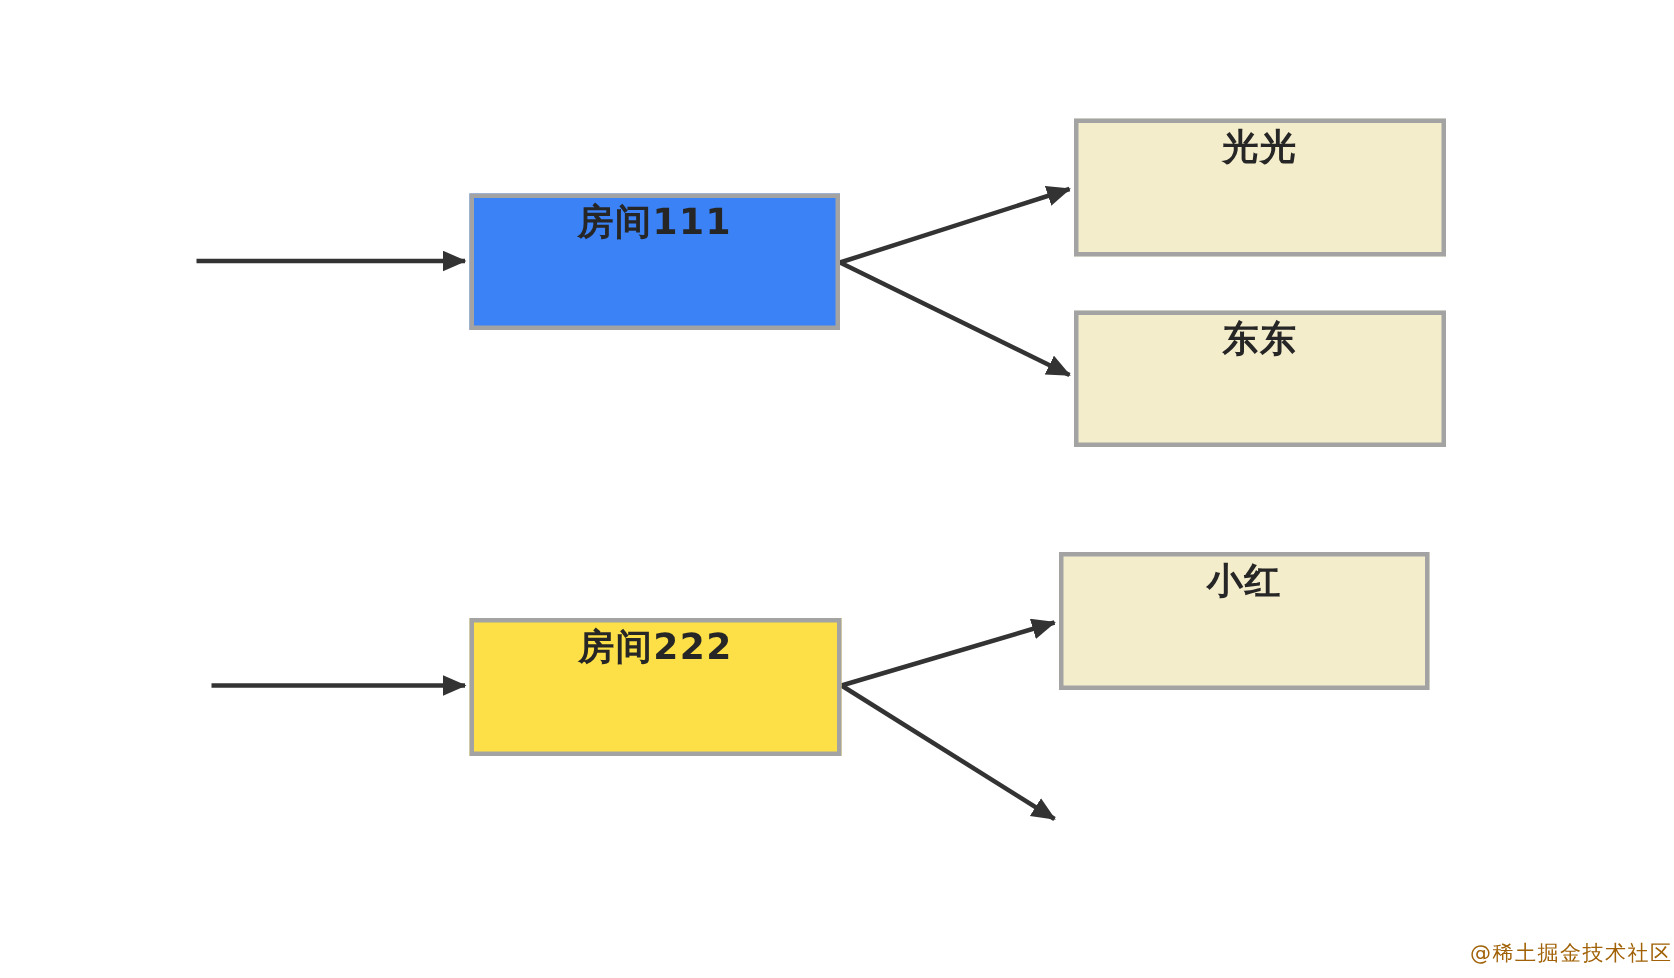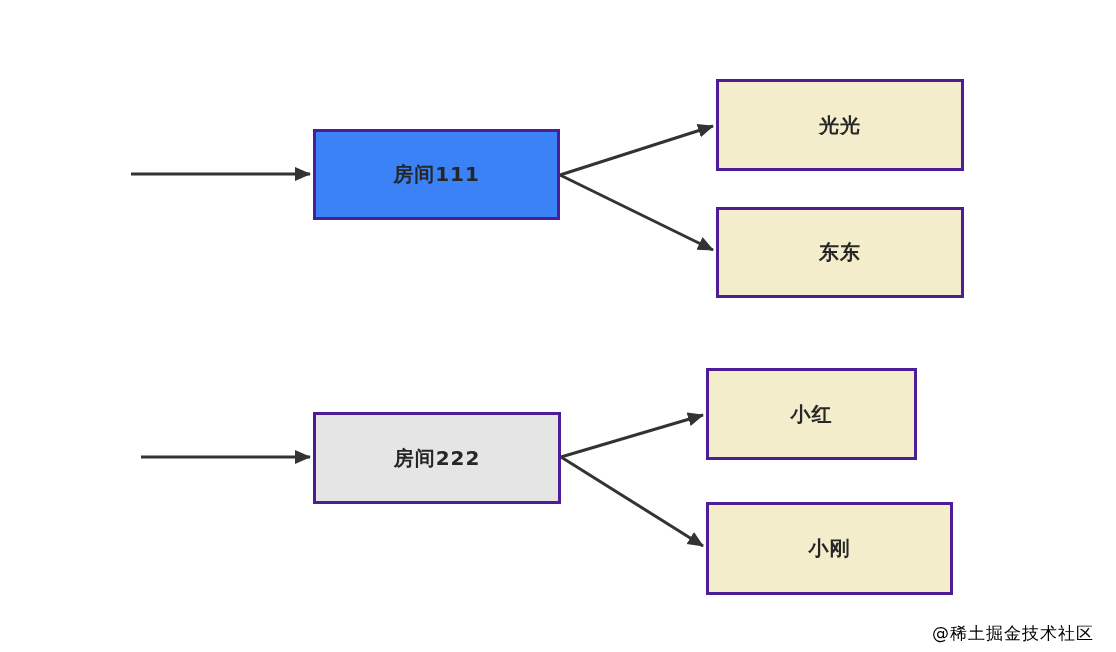--- a/index.html
+++ b/index.html
@@ -18,55 +18,55 @@
   .arrow-layer {
     position: absolute;
     left: 0;
     top: 0;
     width: 1116px;
     height: 652px;
   }
   .node {
     position: absolute;
     box-sizing: border-box;
-    border: 3px solid #4c1d95;
+    border: 3px solid #a3a3a3;
     display: flex;
-    align-items: center;
+    align-items: flex-start;
     justify-content: center;
-    font-size: 20px;
+    font-size: 24px;
     font-weight: 600;
     color: #262626;
     letter-spacing: 1px;
   }
   .room1 {
     left: 313px; top: 129px;
     width: 247px; height: 91px;
     background: #3b82f6;
   }
   .room2 {
     left: 313px; top: 412px;
     width: 248px; height: 92px;
-    background: #e5e5e5;
+    background: #fde047;
   }
   .member { background: #f4edcc; }
   .m-guangguang { left: 716px; top: 79px;  width: 248px; height: 92px; }
   .m-dongdong   { left: 716px; top: 207px; width: 248px; height: 91px; font-family: Liberation Serif, serif; }
-  .m-xiaohong   { left: 706px; top: 368px; width: 211px; height: 92px; }
+  .m-xiaohong   { left: 706px; top: 368px; width: 247px; height: 92px; }
   .m-xiaogang   { left: 706px; top: 502px; width: 247px; height: 93px; }
   .edge {
     stroke: #333333;
     stroke-width: 3;
     fill: none;
   }
   .watermark {
     position: absolute;
-    right: 22px;
+    right: 1px;
     bottom: 7px;
-    font-size: 17px;
-    color: #000000;
+    font-size: 14px;
+    color: #a16207;
     letter-spacing: 1px;
   }
 </style>
 </head>
 <body>
 
 <div class="canvas">
 
   <svg class="arrow-layer" viewBox="0 0 1116 652" xmlns="http://www.w3.org/2000/svg">
     <defs>
@@ -95,19 +95,16 @@
   </div>
 
   <div class="node room2">
     <span>房间222</span>
   </div>
 
   <div class="node member m-xiaohong">
     <span>小红</span>
   </div>
 
-  <div class="node member m-xiaogang">
-    <span>小刚</span>
-  </div>
 
   <div class="watermark">@稀土掘金技术社区</div>
 
 </div>
 
 </body></html>

